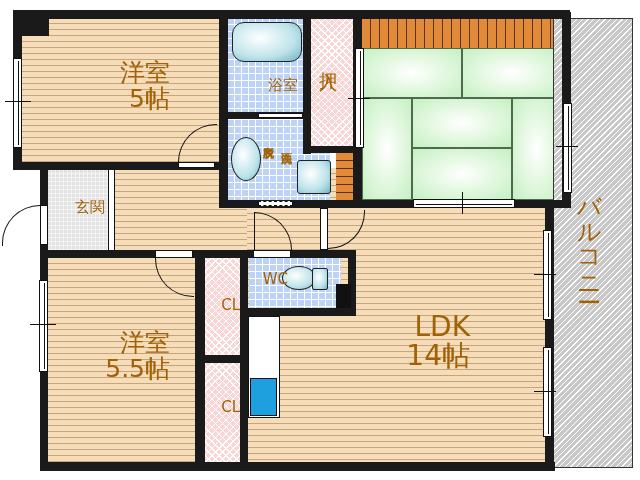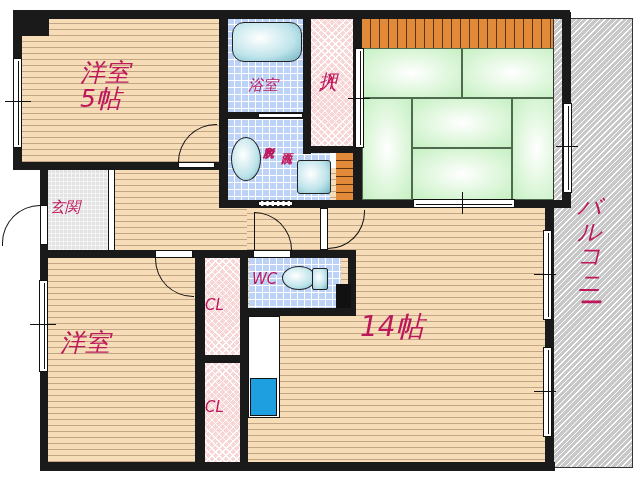--- a/index.html
+++ b/index.html
@@ -12,21 +12,21 @@
   .pink{background-color:#f9d6d6;background-image:repeating-linear-gradient(45deg, transparent 0 4px, #ffffff 4px 5px),repeating-linear-gradient(-45deg, transparent 0 4px, #ffffff 4px 5px);}
   .tatami{background:radial-gradient(ellipse at center,#ffffff 0%,#dff7dc 55%,#c5f0c2 100%);border:1px solid #4f6a4f;}
   .tokonoma{background-color:#e08a3a;background-image:repeating-linear-gradient(to right, transparent 0 8px, #5a3510 8px 9px);}
   .stairs{background-color:#e08a3a;background-image:repeating-linear-gradient(to bottom, transparent 0 7px, #5a3510 7px 8px);}
   .balcony{background-color:#c8c8c8;background-image:repeating-linear-gradient(-45deg, transparent 0 3px, #ffffff 3px 4px);border:1px solid #333;}
   .window-v{position:absolute;background:#fff;border:1px solid #111;}
   .window-v::after{content:"";position:absolute;left:50%;top:2px;bottom:2px;width:1px;background:#111;}
   .window-h{position:absolute;background:#fff;border:1px solid #111;}
   .window-h::after{content:"";position:absolute;top:50%;left:2px;right:2px;height:1px;background:#111;}
   .door{position:absolute;border:1px solid #111;}
-  .label{position:absolute;color:#be185d;text-align:left;line-height:1.05;white-space:nowrap;font-style:italic;}
+  .label{position:absolute;color:#a16207;text-align:right;line-height:1.05;white-space:nowrap;}
   .big{font-size:25px;}
   .med{font-size:15px;}
   .small{font-size:11px;font-weight:bold;}
   .vert{writing-mode:vertical-rl;text-orientation:upright;}
   .fixture{position:absolute;background:radial-gradient(ellipse at 40% 40%,#ffffff 0%,#bde3ea 60%,#6fb3c2 100%);border:1px solid #222;}
   .tick{position:absolute;background:#111;}
 </style>
 </head>
 <body>
 
@@ -127,17 +127,19 @@
 <div class="label big" style="left:420px;top:88px;width:90px;">
 </div>
 <div class="label small vert" style="left:262px;top:138px;">脱衣所</div>
 <div class="label small vert" style="left:280px;top:144px;">洗面</div>
 <div class="label med" style="left:50px;top:200px;width:55px;">玄関</div>
 <div class="label med" style="left:252px;top:272px;width:36px;">WC</div>
 <div class="label med" style="left:205px;top:298px;width:35px;">CL</div>
 <div class="label med" style="left:205px;top:400px;width:35px;">CL</div>
 <div class="label big" style="left:60px;top:330px;width:110px;">
   <div>洋室</div>
+  <div>5.5帖</div>
 </div>
 <div class="label big" style="left:360px;top:312px;width:110px;font-size:28px;">
+  <div>LDK</div>
   <div>14帖</div>
 </div>
 <div class="label big vert" style="left:576px;top:180px;font-size:24px;">バルコニー</div>
 
 </body></html>

